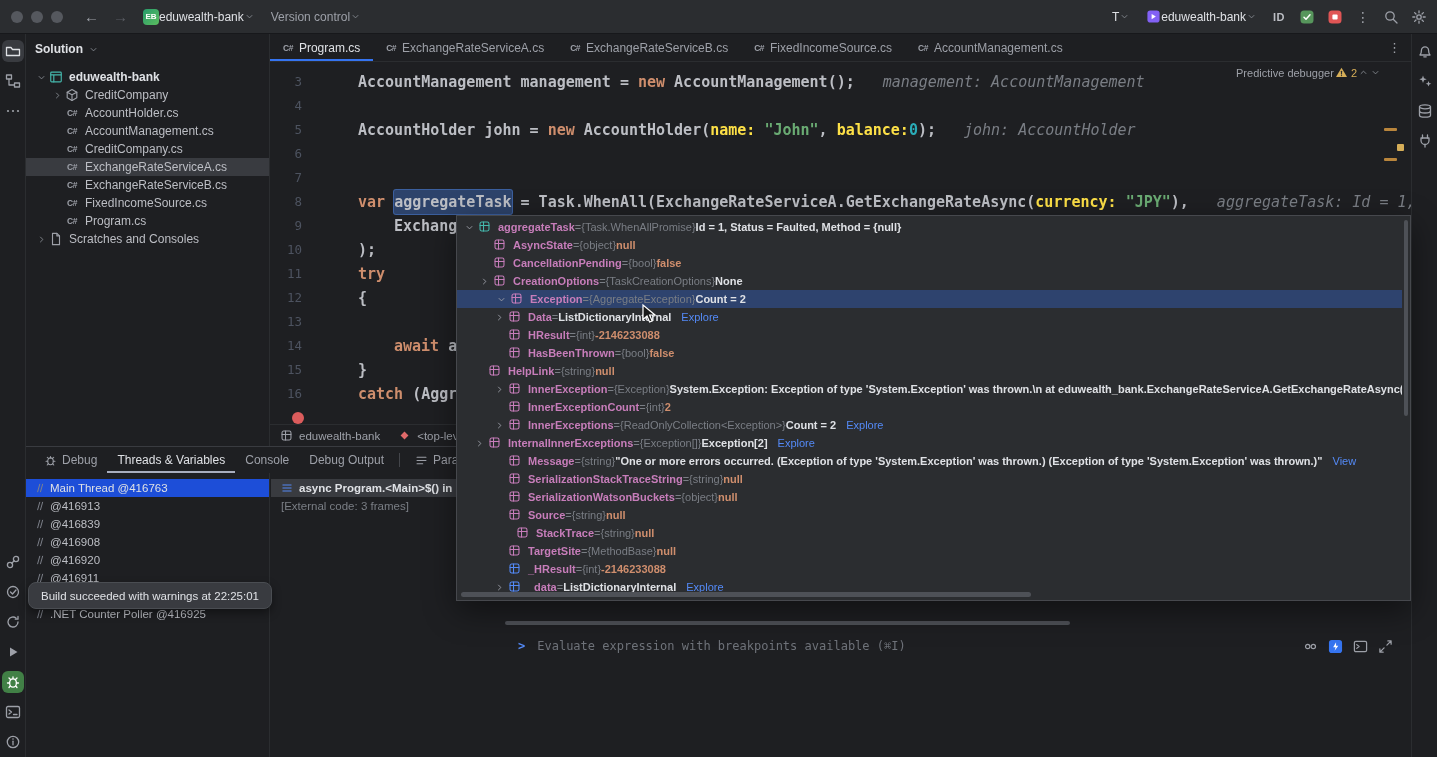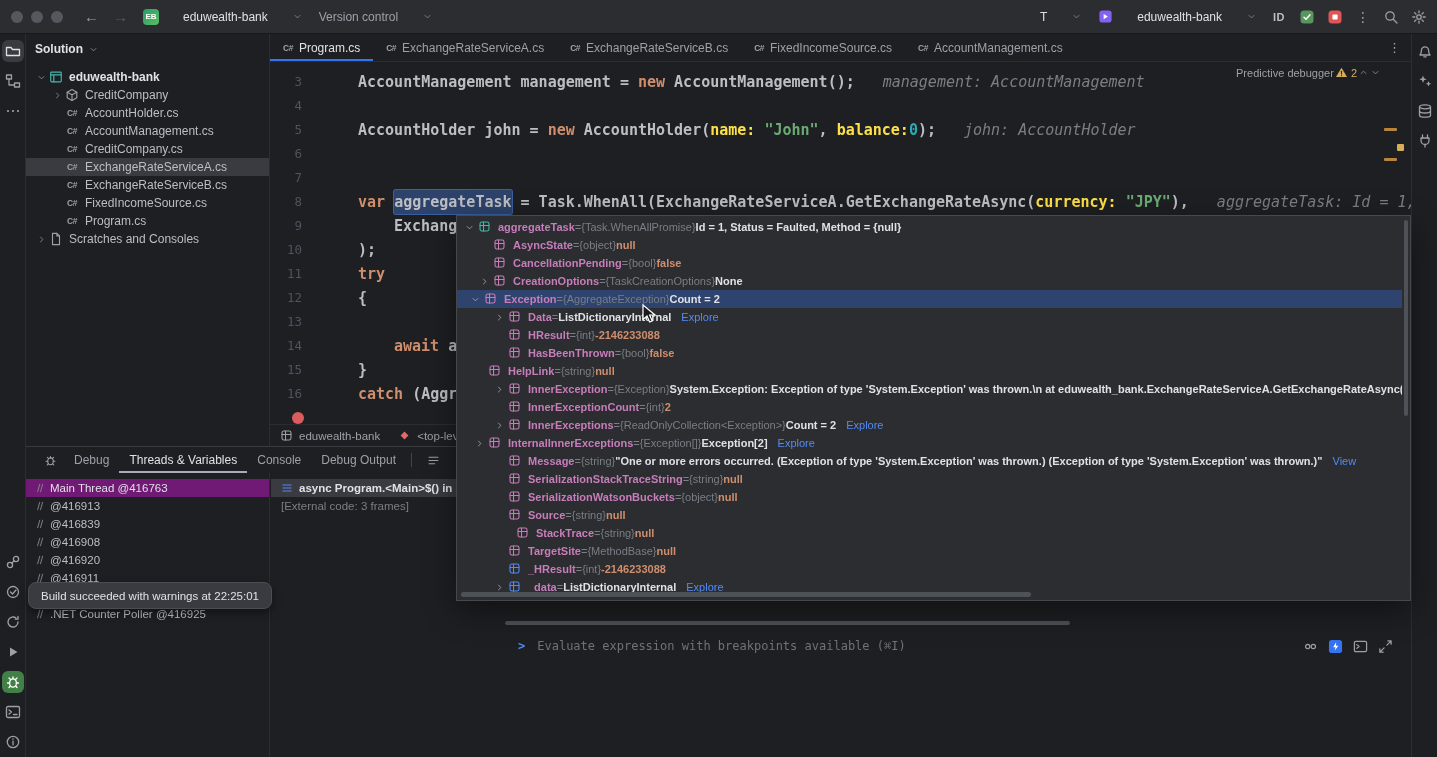--- a/index.html
+++ b/index.html
@@ -8,21 +8,21 @@
   #app{position:relative;width:1437px;height:757px;background:#1e1f22;color:#bcbec4;
        font-family:"Liberation Sans","DejaVu Sans",sans-serif;font-size:12px;overflow:hidden}
 
   
   .titlebar{position:absolute;left:0;top:0;width:1437px;height:34px;background:#2b2d30;
             display:flex;align-items:center;border-bottom:1px solid #17181b;z-index:5}
   .traffic{display:flex;gap:8px;padding:0 14px 0 11px}
   .tl{width:12px;height:12px;border-radius:50%;background:#55585e;display:inline-block}
   .navbtn{color:#9da0a8;font-size:15px;padding:0 7px;cursor:default}
   .navbtn.dim{color:#5a5d63}
-  .widget{display:flex;align-items:center;gap:24px;padding:3px 8px;border-radius:6px;color:#dfe1e5;font-size:12px}
+  .widget{display:flex;align-items:center;gap:0;padding:3px 8px;border-radius:6px;color:#dfe1e5;font-size:12px}
   .badge-eb{width:16px;height:16px;border-radius:4px;background:linear-gradient(135deg,#279c6c,#5cbd5f);
             color:#fff;font-size:8px;font-weight:700;display:flex;align-items:center;justify-content:center}
   .dim-label{color:#9da0a8}
   .chev svg{width:11px;height:11px;color:#868a91}
   .tb-spacer{flex:1}
   .idb{color:#bcbec4;font-weight:700;font-size:11px;padding:0 8px;letter-spacing:.5px}
   .tbicon{width:24px;height:24px;display:flex;align-items:center;justify-content:center;color:#9da0a8;margin:0 2px;border-radius:5px}
   .tbicon svg{width:16px;height:16px}
   .kebab{font-size:14px;color:#9da0a8}
   .ricon svg{width:15px;height:15px}
@@ -86,27 +86,27 @@
   
   .crumbs{position:absolute;left:270px;top:424px;width:1141px;height:22px;display:flex;align-items:center;
           gap:18px;padding-left:10px;color:#9da0a8;font-size:11.5px;border-top:1px solid #2b2d30}
   .crumb{display:flex;align-items:center;gap:6px}
   .crumb svg{width:13px;height:13px;color:#9da0a8}
   .crumb .diamond svg{color:#e06a6a}
 
   
   .dpanel{position:absolute;left:26px;top:446px;width:1385px;height:311px;border-top:1px solid #393b40}
   .dtabs{height:26px;display:flex;align-items:center;padding-left:8px;color:#9da0a8}
-  .dtab{display:flex;align-items:center;gap:17px;padding:0 10px;height:26px;white-space:nowrap}
+  .dtab{display:flex;align-items:center;gap:5px;padding:0 10px;height:26px;white-space:nowrap}
   .dtab svg{width:13px;height:13px}
   .dtab.sel{color:#dfe1e5;box-shadow:inset 0 -2px 0 #a8adbd}
   .dsep{width:1px;height:14px;background:#43454a;margin:0 5px}
   .threads{position:absolute;left:0;top:26px;width:244px;bottom:0;padding-top:6px;border-right:1px solid #2b2d30}
   .throw{height:18px;display:flex;align-items:center;gap:5px;padding-left:7px;font-size:11.5px;color:#bcbec4;white-space:nowrap}
-  .throw.sel{background:#701a75;color:#dfe1e5}
+  .throw.sel{background:#1d4ed8;color:#dfe1e5}
   .throw svg{width:12px;height:12px;color:#7e838c;flex:none}
   .throw:last-child{margin-top:18px}
   .frames{position:absolute;left:245px;top:26px;right:0;bottom:0;padding-top:6px}
   .frow{height:18px;display:flex;align-items:center;gap:6px;padding-left:10px;font-size:11.5px;white-space:nowrap}
   .frow.sel{background:#393b40;color:#dfe1e5;font-weight:700}
   .frow.dim{color:#7a7e85}
   .frow svg{width:12px;height:12px;color:#548af7;flex:none}
   .fscroll{position:absolute;left:479px;top:174px;width:565px;height:4px;border-radius:2px;background:#4e5157}
   .evalbar{position:absolute;left:430px;right:2px;top:186px;height:26px;display:flex;align-items:center;
            font-family:"DejaVu Sans Mono","Liberation Mono",monospace;font-size:12px;color:#6f737a}
@@ -691,21 +691,21 @@
             <svg width="16" height="16" viewBox="0 0 16 16" fill="none" stroke="currentColor" stroke-width="1.3" stroke-linecap="round" stroke-linejoin="round">
               <rect x="2.5" y="2.5" width="11" height="11" rx="2"></rect>
               <path d="M2.5 6.8h11M6.8 2.5v11"></path>
             </svg>
           </span>
           <span class="pg-n">CreationOptions</span>
           <span class="pg-d"> = </span>
           <span class="pg-d">{TaskCreationOptions} </span>
           <span class="pg-v">None</span>
         </div>
-        <div class="prow sel" style="padding-left: 12px;">
+        <div class="prow sel" style="padding-left: 38px;">
           <span class="pchev">
             <svg width="16" height="16" viewBox="0 0 16 16" fill="none" stroke="currentColor" stroke-width="1.3" stroke-linecap="round" stroke-linejoin="round">
               <path d="M4.5 6.5L8 10l3.5-3.5"></path>
             </svg>
           </span>
           <span class="picon prop">
             <svg width="16" height="16" viewBox="0 0 16 16" fill="none" stroke="currentColor" stroke-width="1.3" stroke-linecap="round" stroke-linejoin="round">
               <rect x="2.5" y="2.5" width="11" height="11" rx="2"></rect>
               <path d="M2.5 6.8h11M6.8 2.5v11"></path>
             </svg>

